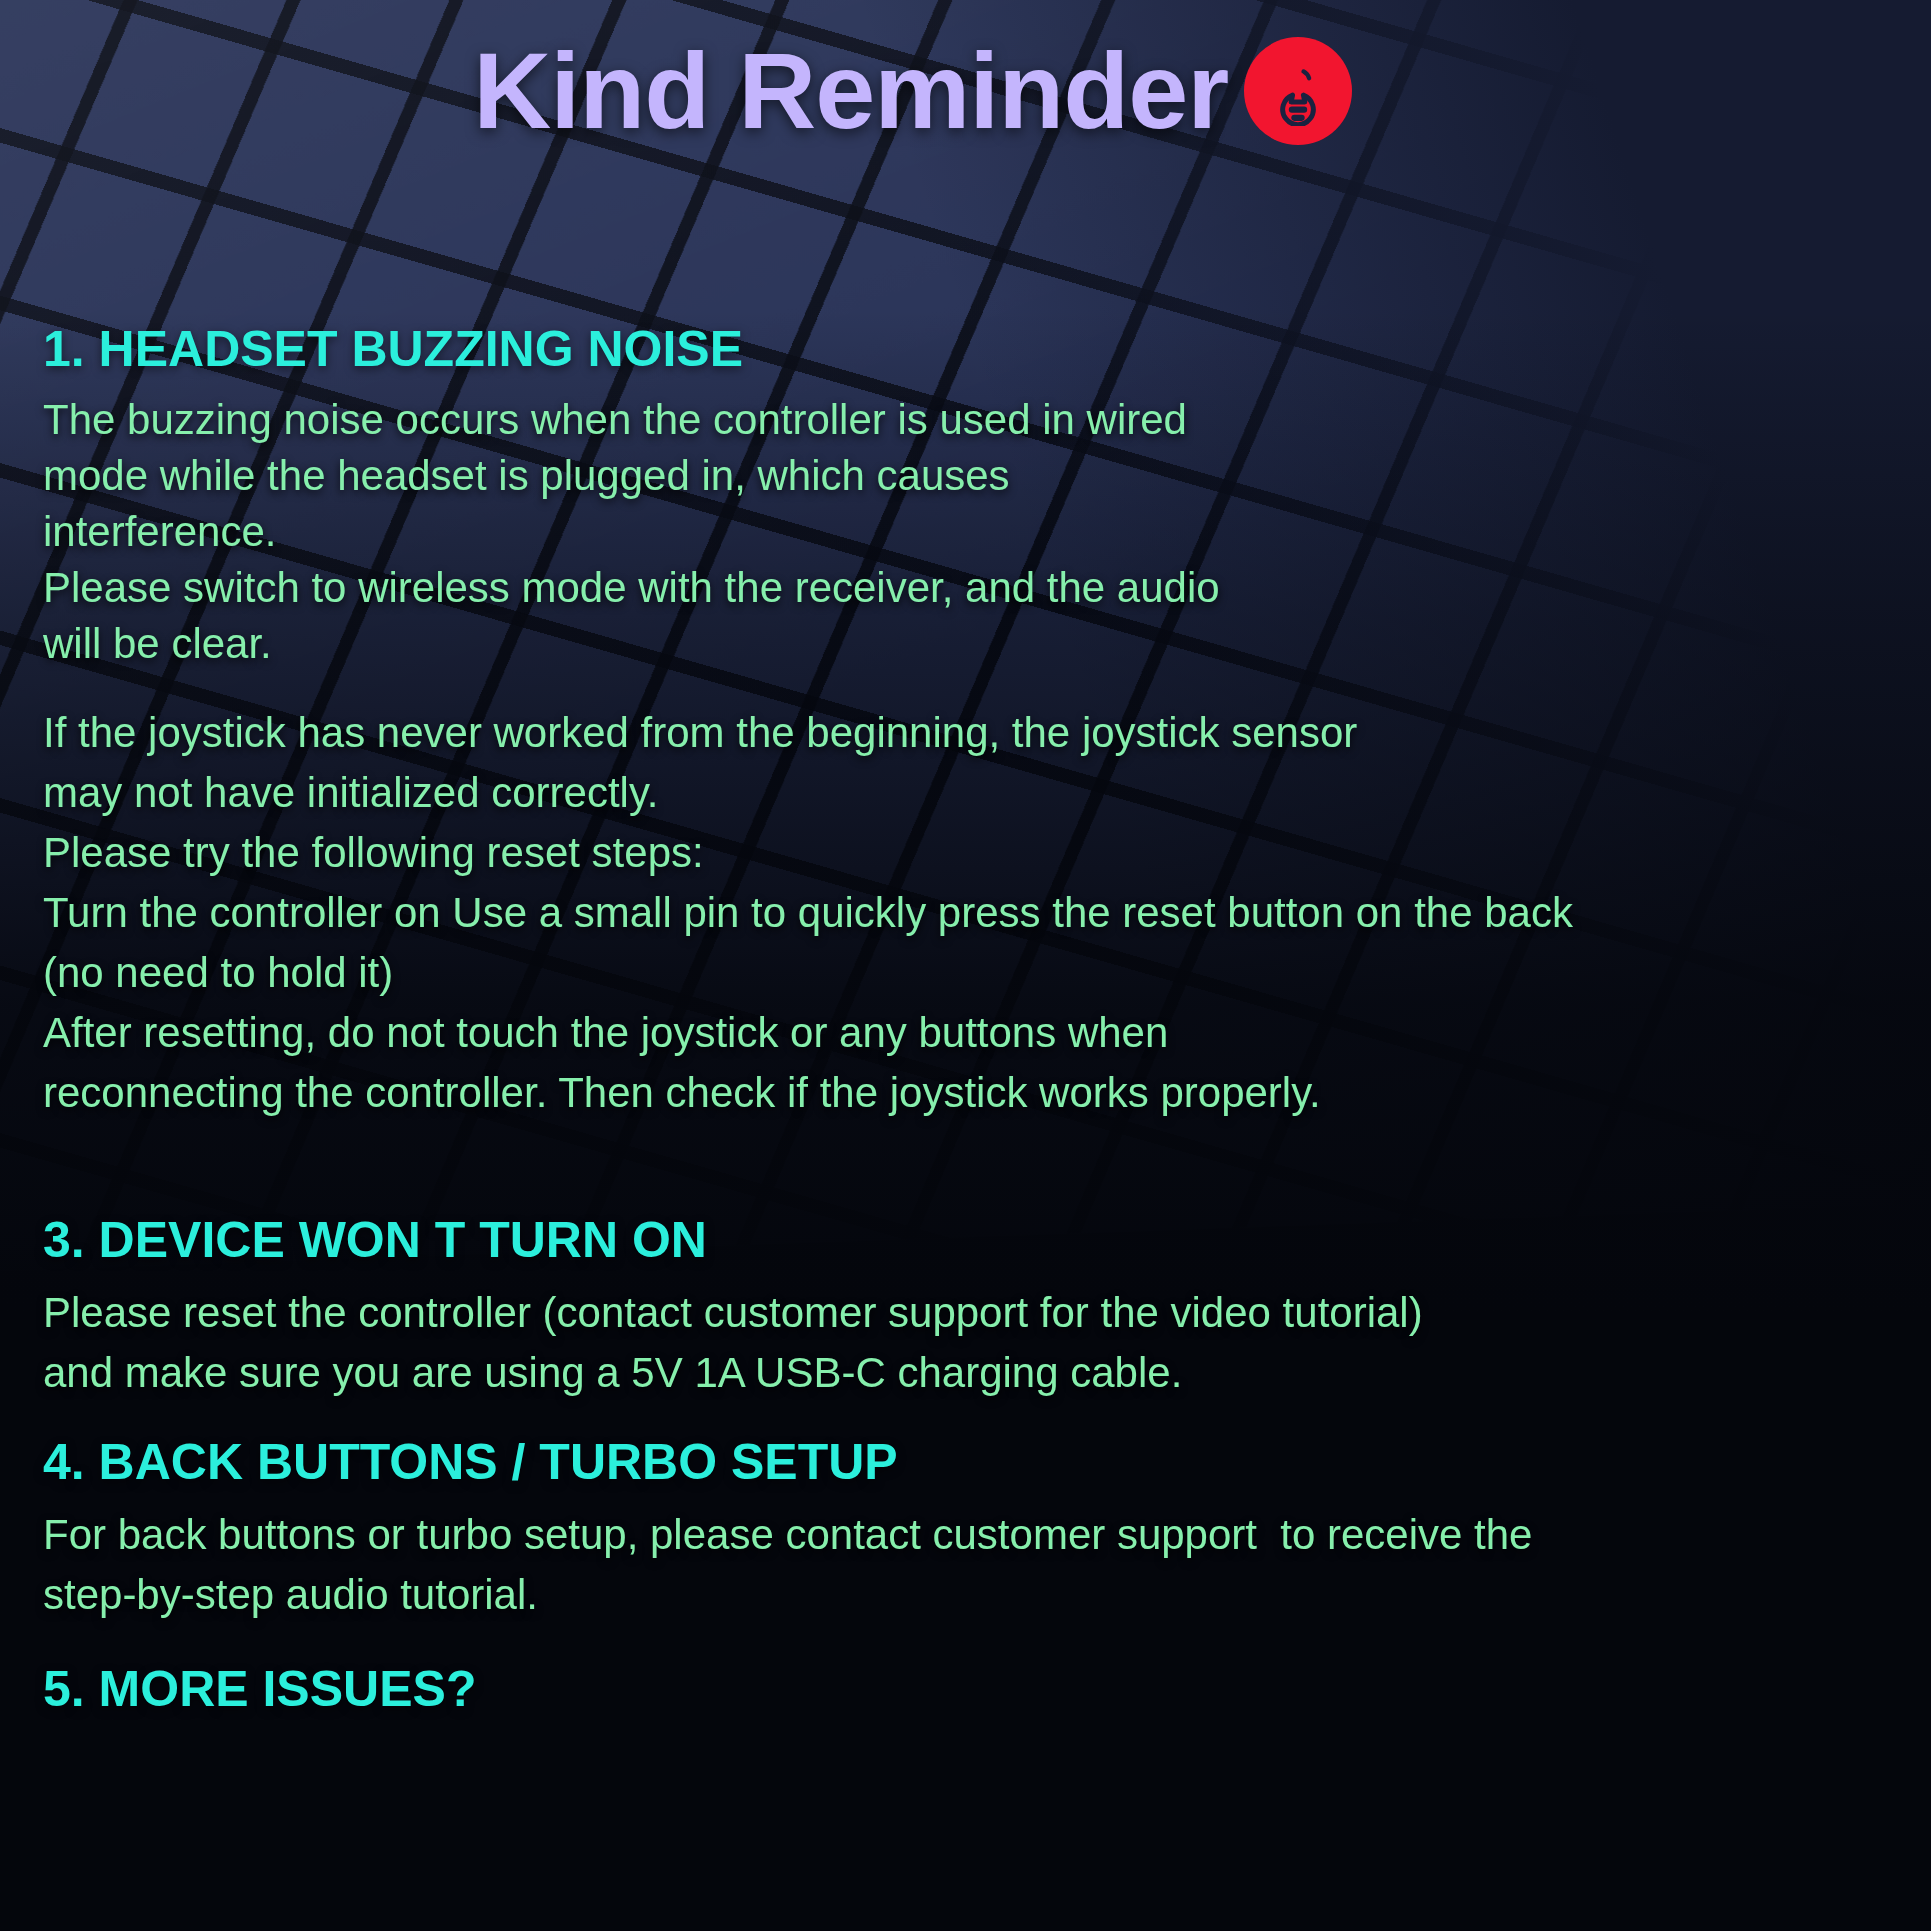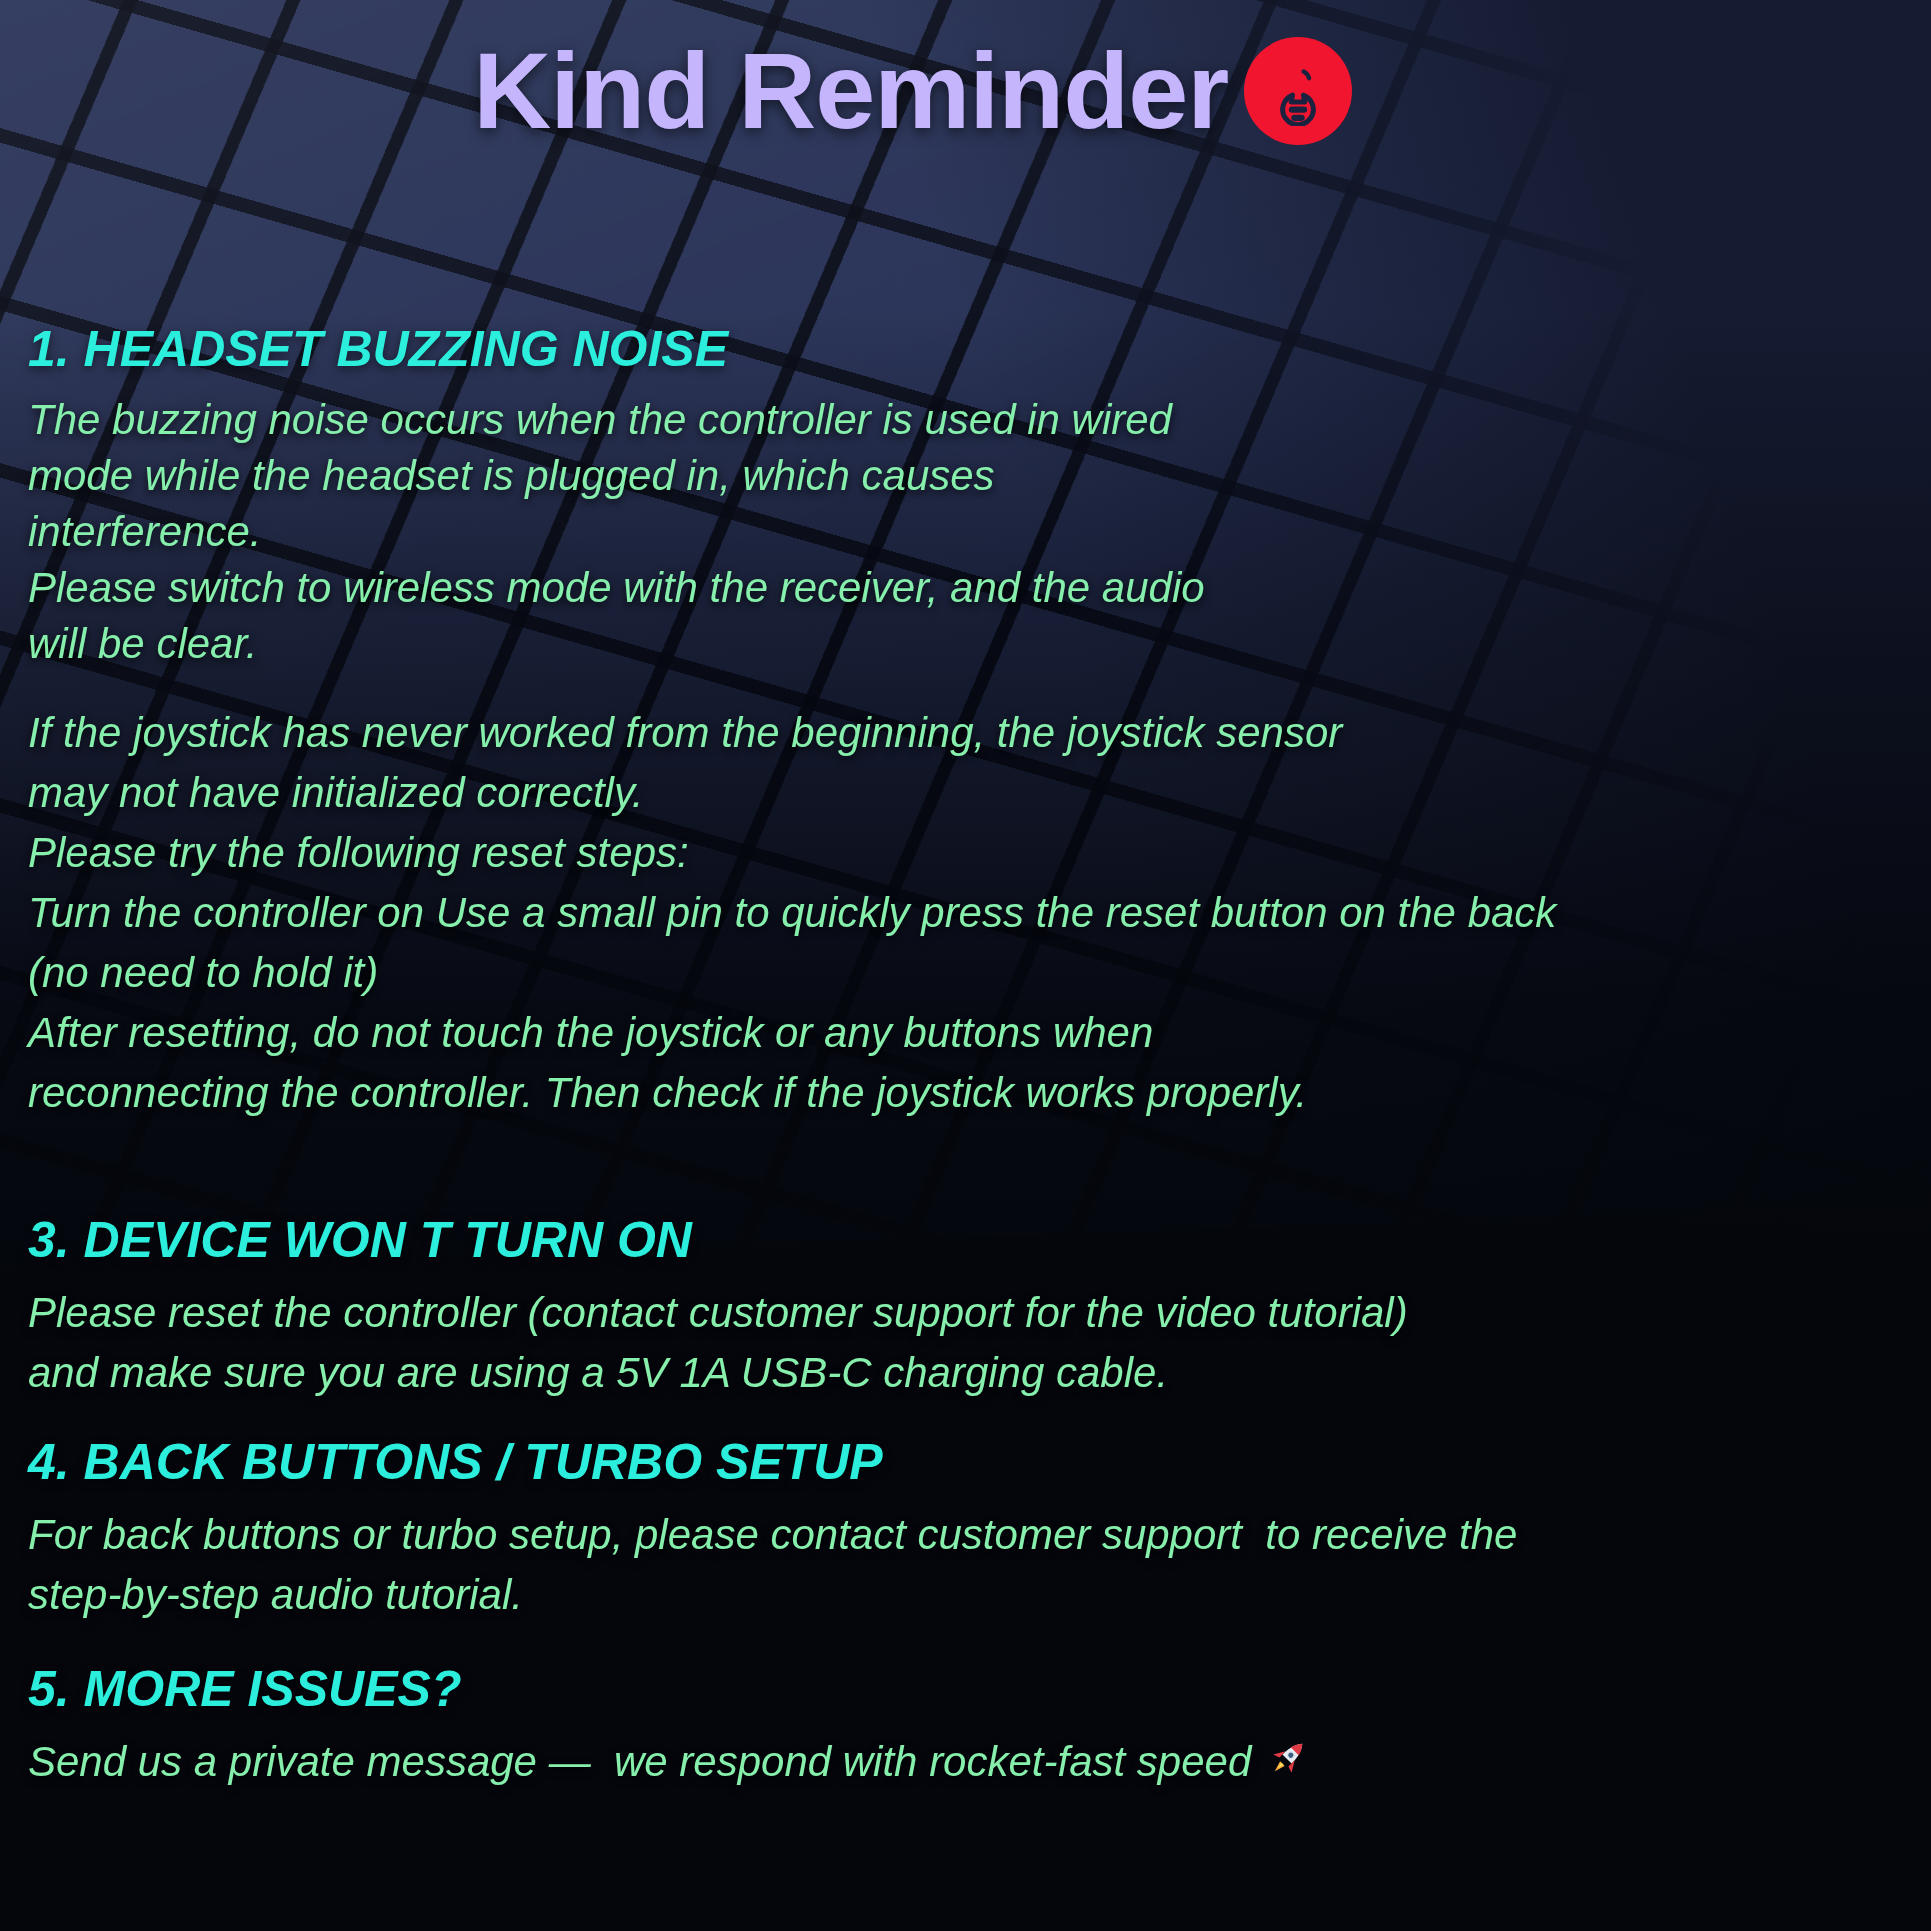--- a/index.html
+++ b/index.html
@@ -48,21 +48,21 @@
     color:#c4b5fd;letter-spacing:-1px;
     text-shadow:0 3.9px 13.5px rgba(0,0,0,0.6);
   }
   .title-badge{
     width:108px;height:108px;border-radius:50%;
     background:#F2152F;flex:0 0 auto;
     display:flex;align-items:center;justify-content:center;
   }
   .title-badge svg{width:70px;height:70px;display:block;}
 
-  .sec{position:absolute;left:28px;right:17.4px;font-style:italic;}
+  .sec{position:absolute;left:43px;right:17.4px;}
   .sec-heading{
     margin:0 0 11.6px 0;font-size:50px;line-height:61px;font-weight:700;
     color:#2BEFDC;letter-spacing:0;
     text-shadow:0 2.9px 9.7px rgba(0,0,0,0.55);
   }
   .sec-body{
     margin:0;font-size:42px;line-height:60px;font-weight:400;
     color:#86efac;white-space:pre-wrap;
     text-shadow:0 2.9px 8.7px rgba(0,0,0,0.85);
   }
@@ -125,28 +125,17 @@
     </section>
 
     <section class="sec sec4">
       <h2 class="sec-heading">4. BACK BUTTONS / TURBO SETUP</h2>
       <p class="sec-body">For back buttons or turbo setup, please contact customer support  to receive the
 step-by-step audio tutorial.</p>
     </section>
 
     <section class="sec sec5">
       <h2 class="sec-heading">5. MORE ISSUES?</h2>
-      <p class="sec-body"><span>Send us a private message —  we respond with rocket-fast speed</span><svg class="rocket" viewBox="0 0 48 48">
-          <g transform="rotate(45 24 24)">
-            <path d="M24 4 C29 10 30 18 30 24 L18 24 C18 18 19 10 24 4 Z" fill="#E8EDF4"></path>
-            <path d="M24 4 C26.8 7.4 28.4 10.6 29.2 14 L18.8 14 C19.6 10.6 21.2 7.4 24 4 Z" fill="#E03A44"></path>
-            <circle cx="24" cy="19" r="3" fill="#3B5E80" stroke="#DFE6EE" stroke-width="1.2"></circle>
-            <path d="M18 20 L12 30 L18.2 28 Z" fill="#E03A44"></path>
-            <path d="M30 20 L36 30 L29.8 28 Z" fill="#E03A44"></path>
-            <path d="M21 30 L24 40 L27 30 Z" fill="#F6A738"></path>
-            <path d="M22.5 30 L24 36 L25.5 30 Z" fill="#FBE25C"></path>
-          </g>
-        </svg></p>
     </section>
 
   </div>
 </div>
 
 
 </body></html>

